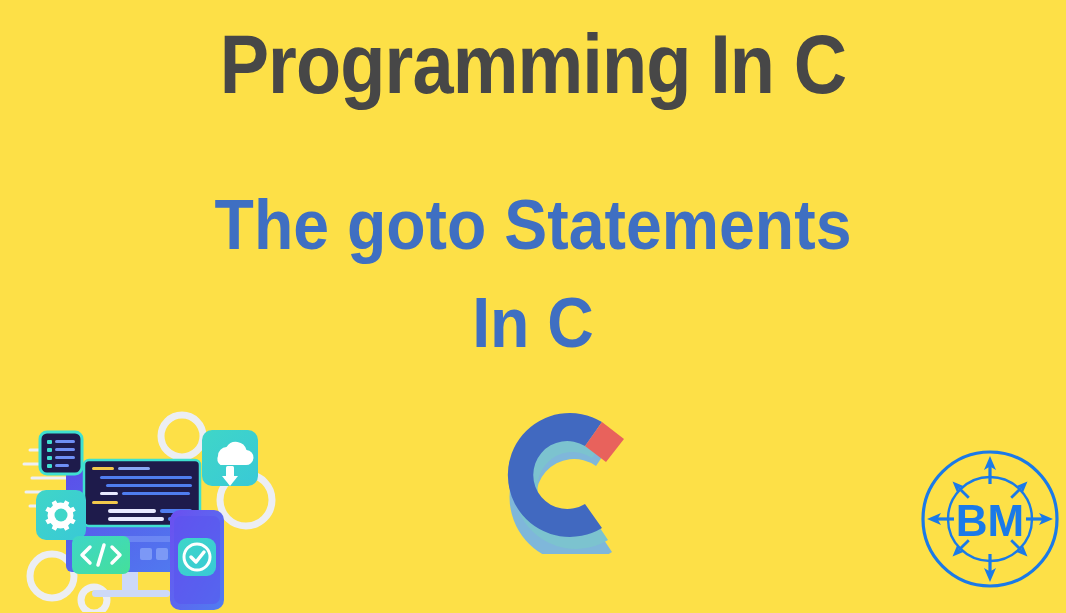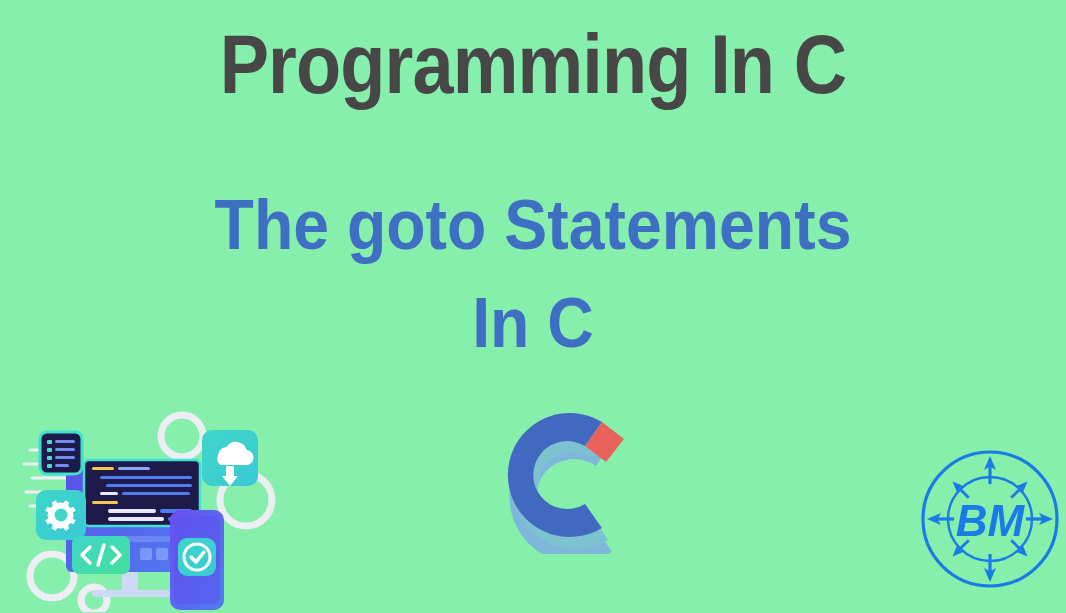--- a/index.html
+++ b/index.html
@@ -11,21 +11,21 @@
     width: 1066px;
     height: 613px;
     position: relative;
     overflow: hidden;
     font-family: "Liberation Sans", sans-serif;
   }
 
   .slide {
     position: absolute;
     inset: 0;
-    background: #86efac;
+    background: #fde047;
   }
 
   
   .title {
     position: absolute;
     top: 14px;
     left: 0;
     width: 1066px;
     text-align: center;
     font-family: "Liberation Sans", sans-serif;
@@ -74,21 +74,20 @@
     height: 208px;
   }
 
   
   .bm-logo {
     position: absolute;
     left: 916px;
     top: 444px;
     width: 148px;
     height: 150px;
-    font-style: italic;
   }
 
   svg { display: block; }
 </style>
 </head>
 <body>
 
 <div class="slide">
 
   <div class="title">Programming In C</div>

